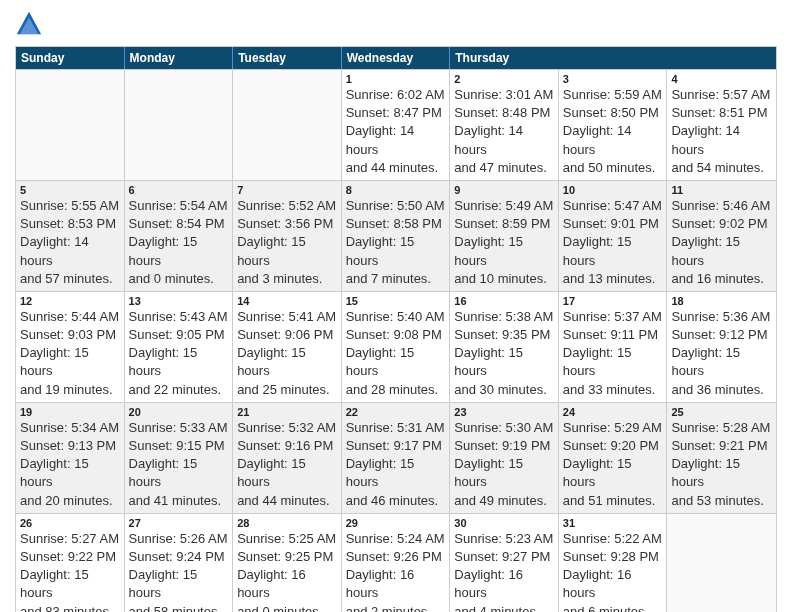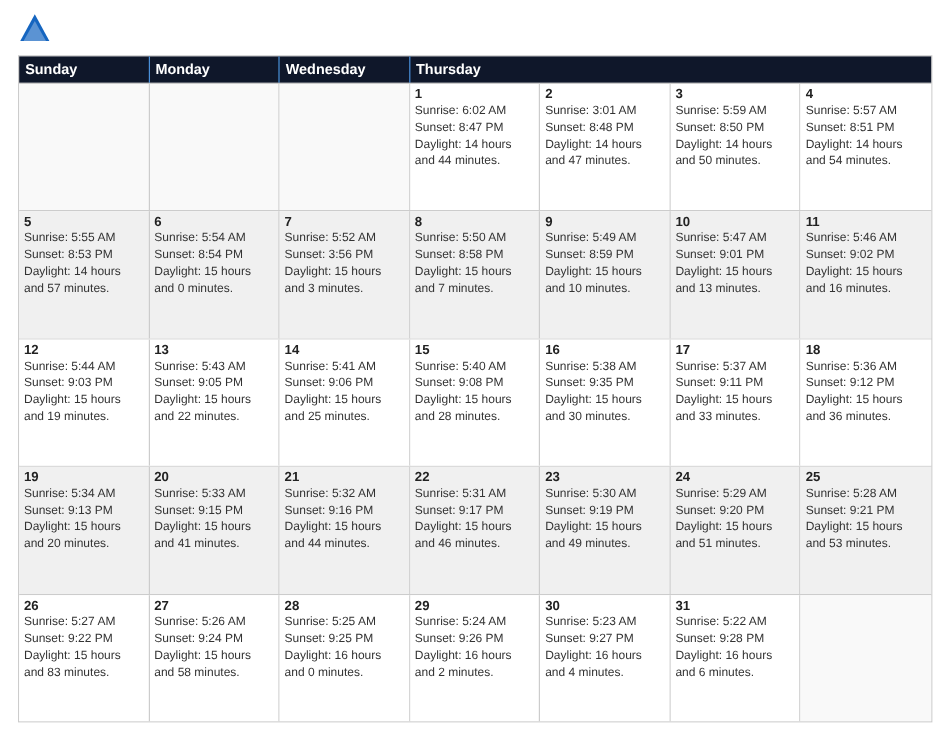--- a/index.html
+++ b/index.html
@@ -62,21 +62,21 @@
     }
     .calendar {
       flex: 1;
       display: flex;
       flex-direction: column;
       border: 1px solid #ccc;
     }
     .calendar-header {
       display: grid;
       grid-template-columns: repeat(7, 1fr);
-      background: #0f172a;
+      background: #0c4a6e;
     }
     .cal-header-cell {
       color: #fff;
       font-size: 12px;
       font-weight: bold;
       padding: 4px 5px;
       text-align: left;
       border-right: 1px solid #4a90d9;
     }
     .cal-header-cell:last-child { border-right: none; }
@@ -102,21 +102,21 @@
     .cal-cell:last-child { border-right: none; }
     .cal-cell.empty { background: #f9f9f9; }
     .cal-cell.alt-row { background: #f0f0f0; }
     .day-number {
       font-size: 11px;
       font-weight: bold;
       margin-bottom: 1px;
       color: #222;
     }
     .cell-info {
-      font-size: 10px;
+      font-size: 13px;
       line-height: 1.4;
       color: #333;
     }
   </style>
 </head>
 <body>
 
 <div class="page">
   <div class="header">
     <div class="logo">
@@ -132,20 +132,21 @@
     <div class="title-block">
       <div class="title-month"></div>
       <div class="title-location"></div>
     </div>
   </div>
 
   <div class="calendar">
     <div class="calendar-header">
     <div class="cal-header-cell">Sunday</div>
         <div class="cal-header-cell">Monday</div>
+        <div class="cal-header-cell">Tuesday</div>
         <div class="cal-header-cell">Wednesday</div>
         <div class="cal-header-cell">Thursday</div>
       </div>
     <div class="calendar-body">
     <div class="cal-row">
           <div class="cal-cell empty"></div>
           <div class="cal-cell empty"></div>
           <div class="cal-cell empty"></div>
           <div class="cal-cell">
             <div class="day-number">1</div>

